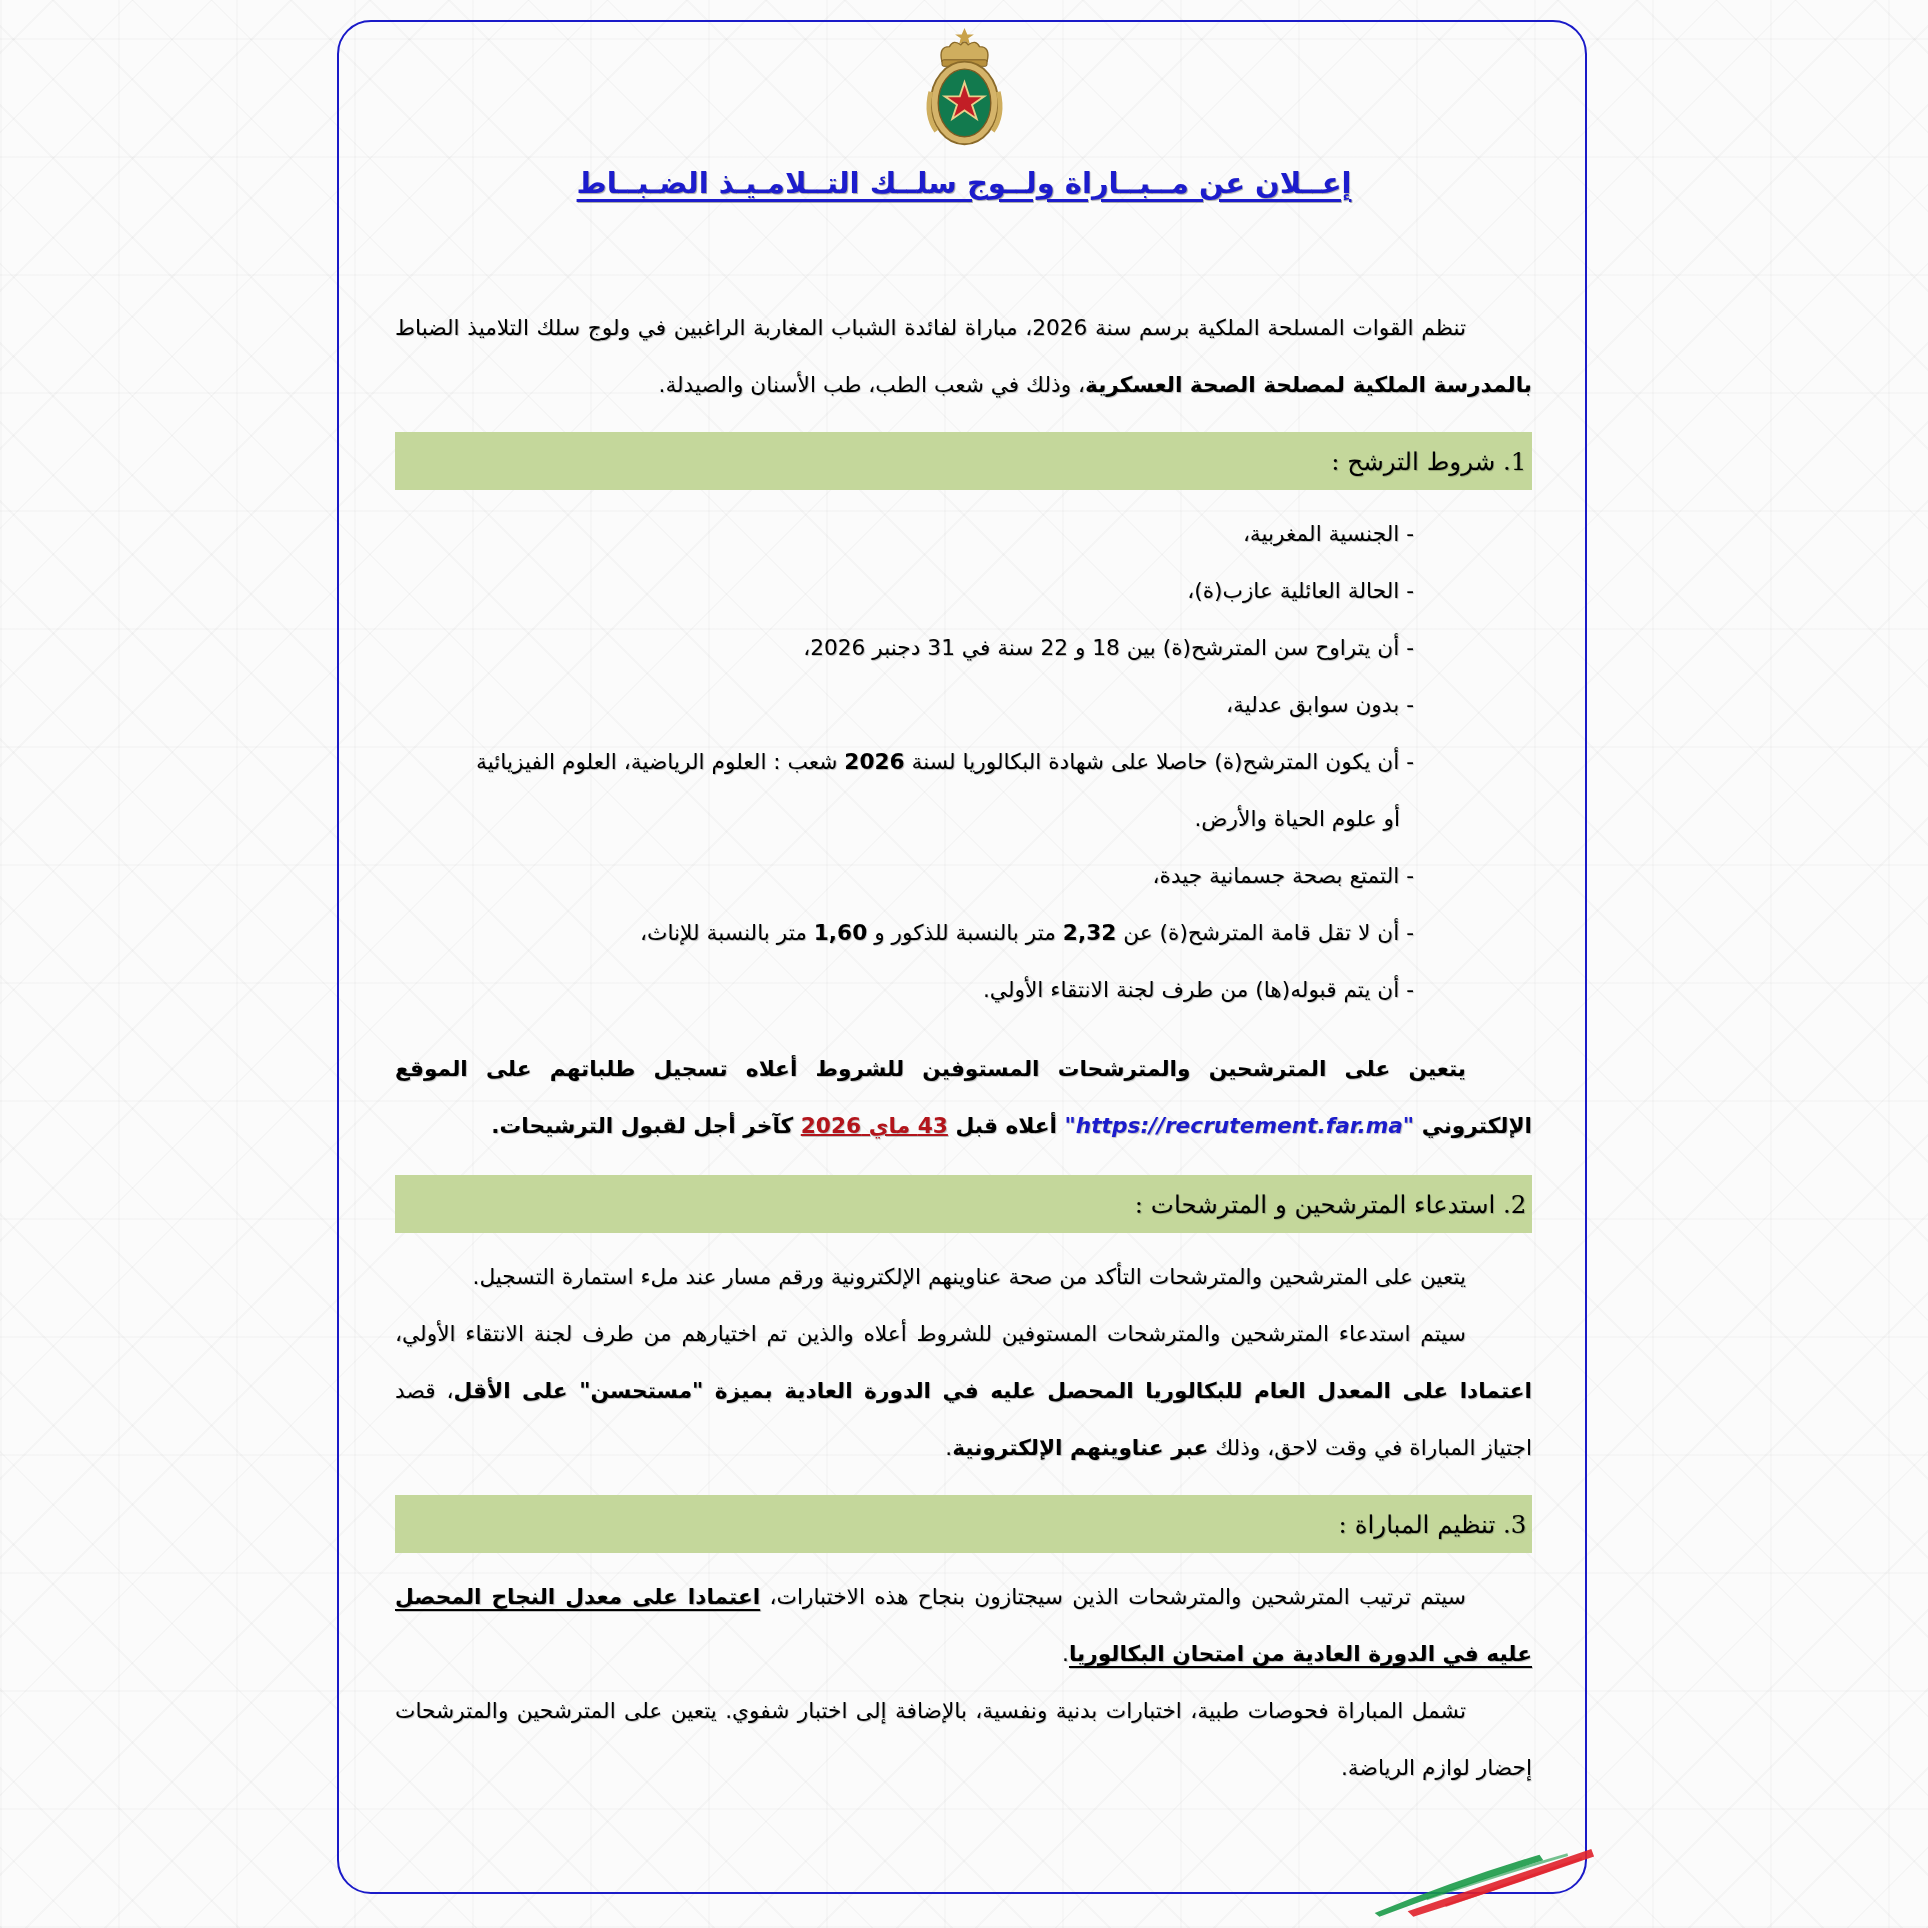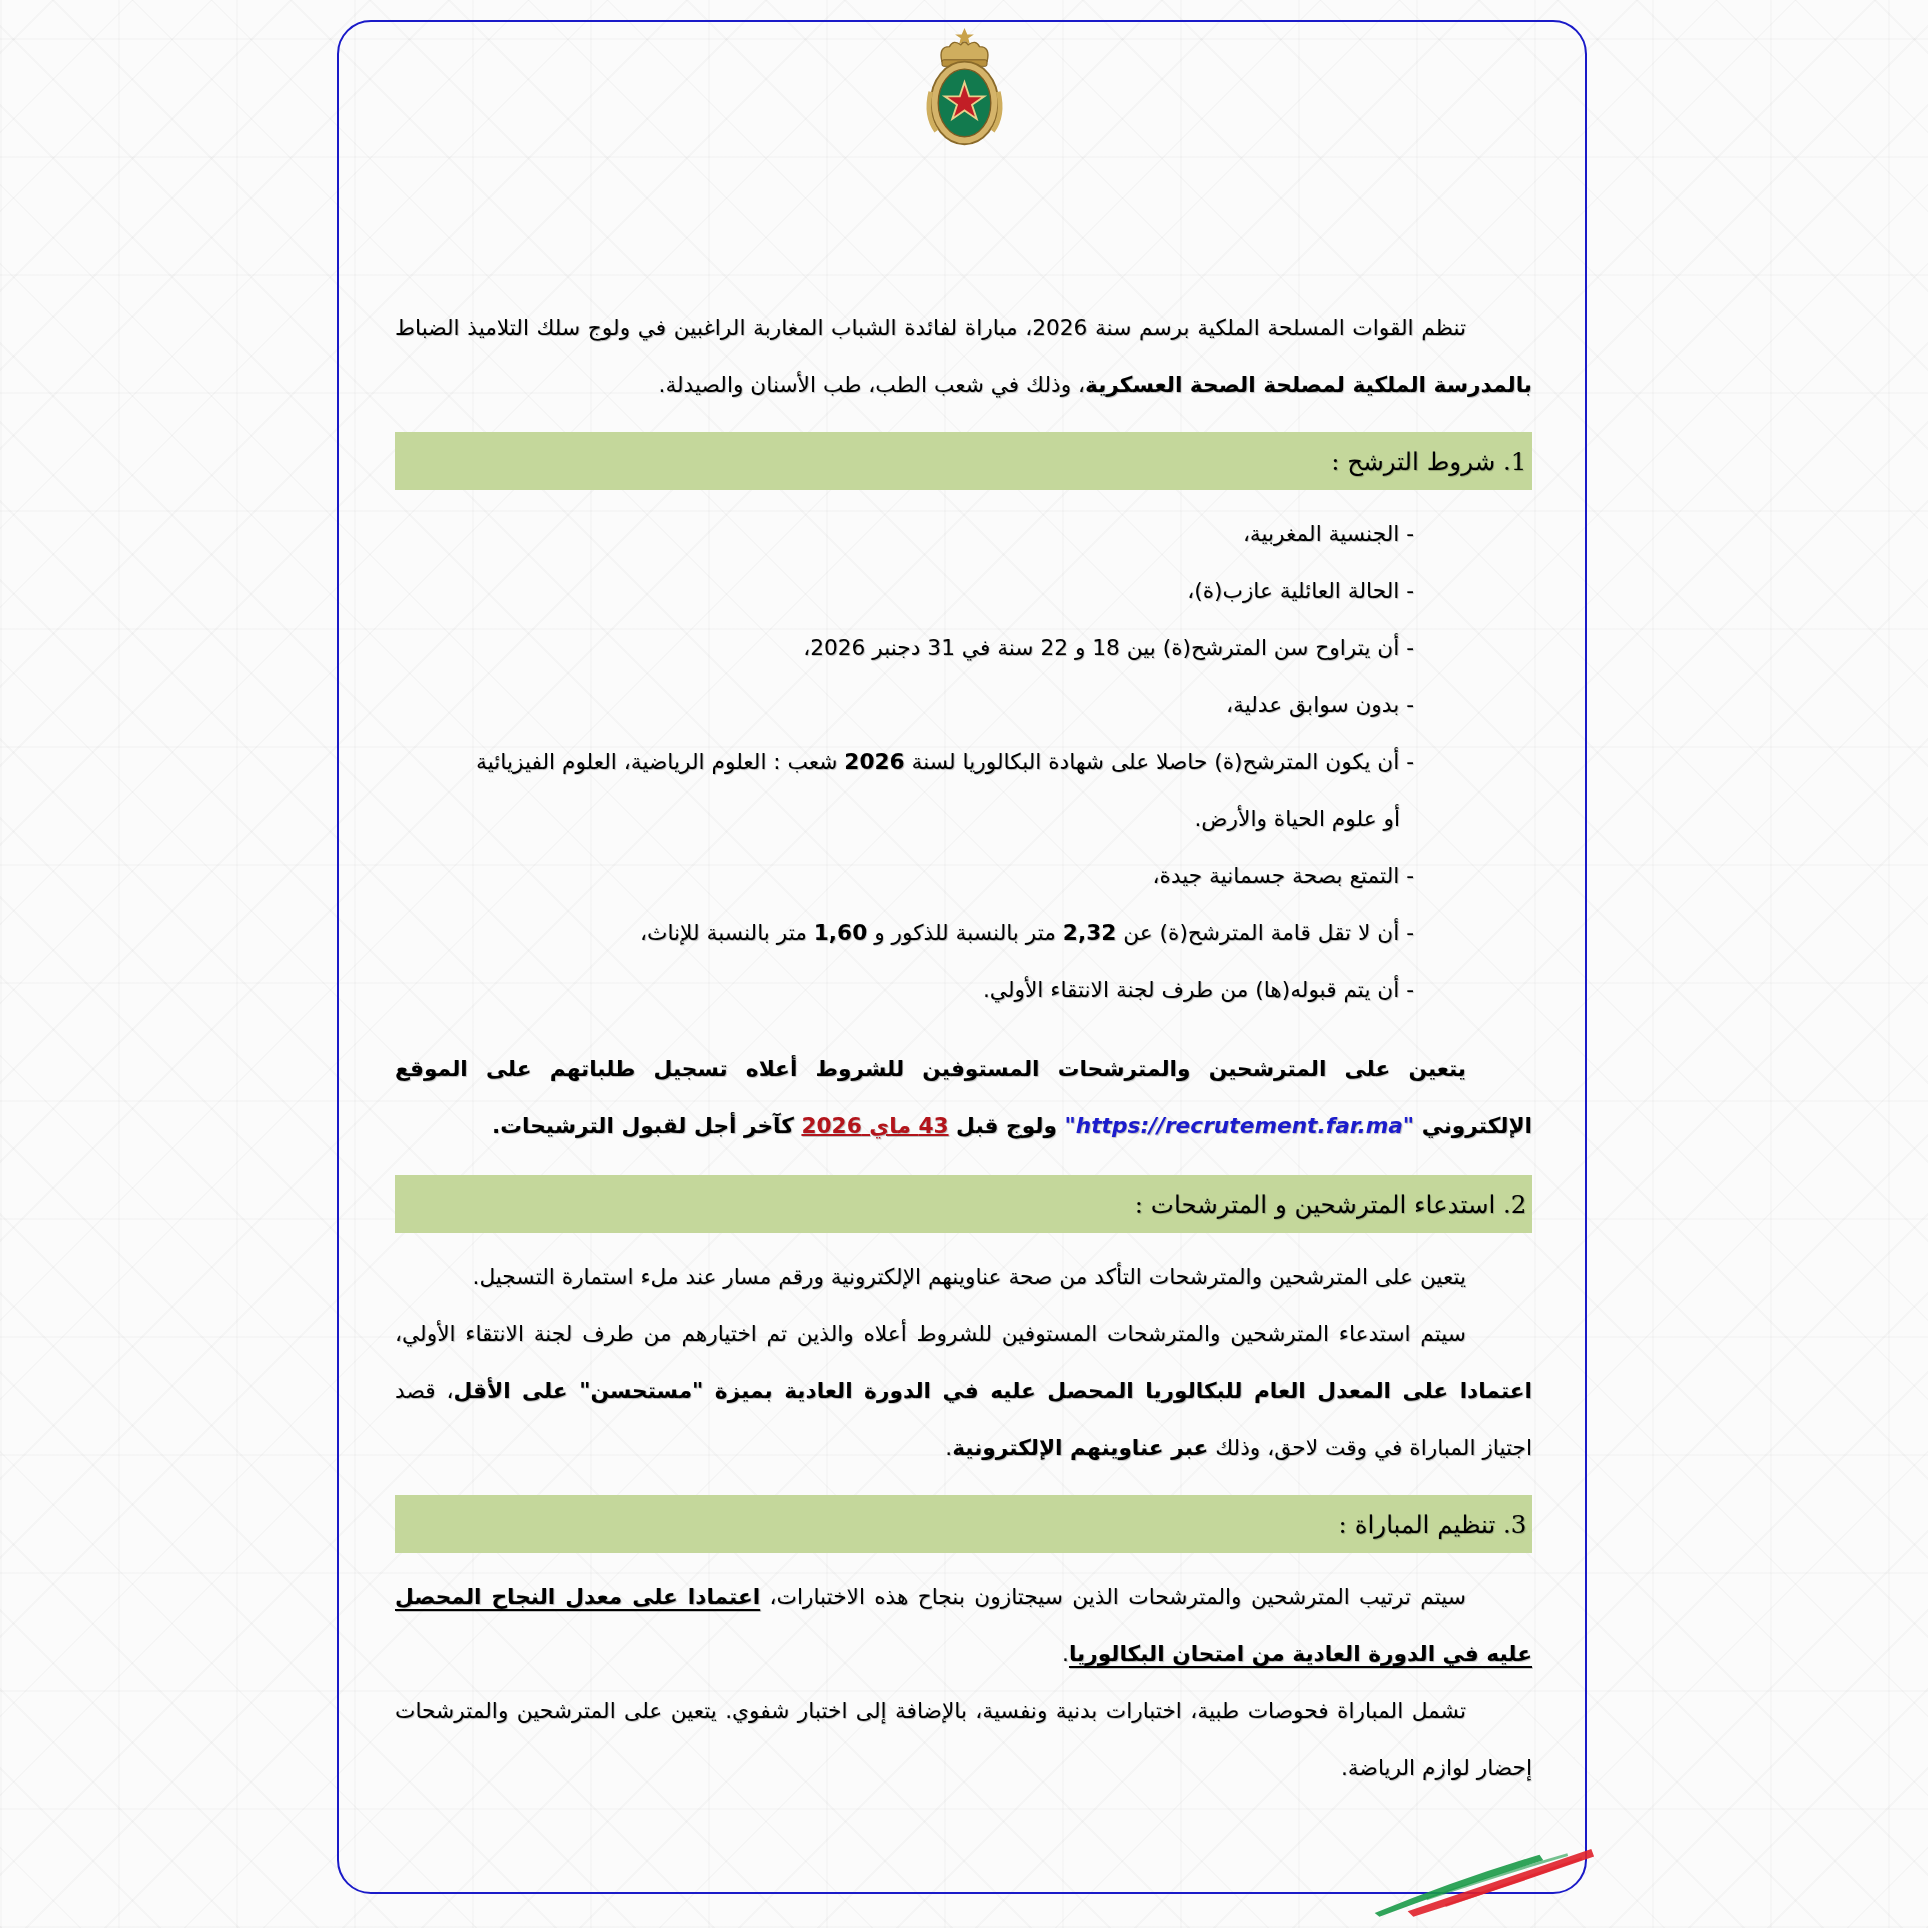--- a/index.html
+++ b/index.html
@@ -149,21 +149,21 @@
   <ellipse cx="46" cy="82" rx="36" ry="44" fill="#d5b46a" stroke="#8a6a2a" stroke-width="2"></ellipse>
   <ellipse cx="46" cy="82" rx="28" ry="36" fill="#127a4e" stroke="#7a5a22" stroke-width="1.5"></ellipse>
 
   <polygon points="46,60 51,75 67,75 54,84 59,99 46,90 33,99 38,84 25,75 41,75" fill="#c21e26" stroke="#e9d08a" stroke-width="2"></polygon>
 
   <path d="M10,70 Q4,95 16,112" stroke="#cfae5e" stroke-width="5" fill="none"></path>
   <path d="M82,70 Q88,95 76,112" stroke="#cfae5e" stroke-width="5" fill="none"></path>
 </svg>
 
 <div class="title">
-  <br>
+  <span>إعــلان عن مــبــاراة ولــوج سلــك التــلامـيـذ الضـبــاط</span><br>
 </div>
 
 <div class="content">
 
   <p class="para indent"><span>تنظم القوات المسلحة الملكية برسم سنة 2026، مباراة لفائدة الشباب المغاربة الراغبين في ولوج سلك التلاميذ الضباط </span><b>بالمدرسة الملكية لمصلحة الصحة العسكرية</b><span>، وذلك في شعب الطب، طب الأسنان والصيدلة.</span></p>
 
   <div class="section-bar">
     <span>1.</span>&nbsp;<span>شروط الترشح :</span>
   </div>
 
@@ -174,21 +174,21 @@
     <li>- بدون سوابق عدلية،</li>
     <li><span>- أن يكون المترشح(ة) حاصلا على شهادة البكالوريا لسنة </span><b>2026</b><span> شعب : العلوم الرياضية، العلوم الفيزيائية</span></li>
   </ul>
   <div class="cont-line">أو علوم الحياة والأرض.</div>
   <ul class="bullets">
     <li>- التمتع بصحة جسمانية جيدة،</li>
     <li><span>- أن لا تقل قامة المترشح(ة) عن </span><b>2,32</b><span>  متر بالنسبة للذكور و </span><b>1,60</b><span> متر بالنسبة للإناث،</span></li>
     <li>- أن يتم قبوله(ها) من طرف لجنة الانتقاء الأولي.</li>
   </ul>
 
-  <p class="bold-para indent"><span>يتعين على المترشحين والمترشحات المستوفين للشروط أعلاه تسجيل طلباتهم على الموقع الإلكتروني </span><span class="url">"https://recrutement.far.ma"</span><span> ولوج قبل </span><span class="deadline">43  ماي 2026</span><span>  كآخر أجل لقبول الترشيحات.</span></p>
+  <p class="bold-para indent"><span>يتعين على المترشحين والمترشحات المستوفين للشروط أعلاه تسجيل طلباتهم على الموقع الإلكتروني </span><span class="url">"https://recrutement.far.ma"</span><span> أعلاه قبل </span><span class="deadline">43  ماي 2026</span><span>  كآخر أجل لقبول الترشيحات.</span></p>
 
   <div class="section-bar">
     <span>2.</span>&nbsp;<span>استدعاء المترشحين و المترشحات :</span>
   </div>
 
   <p class="para indent">يتعين على المترشحين والمترشحات التأكد من صحة عناوينهم الإلكترونية ورقم مسار عند ملء استمارة التسجيل.</p>
 
   <p class="para indent"><span>سيتم استدعاء المترشحين والمترشحات المستوفين للشروط أعلاه والذين تم اختيارهم من طرف لجنة الانتقاء الأولي، </span><b>اعتمادا على المعدل العام للبكالوريا المحصل عليه في الدورة العادية بميزة "مستحسن" على الأقل</b><span>، قصد اجتياز المباراة في وقت لاحق، وذلك </span><b>عبر عناوينهم الإلكترونية</b><span>.</span></p>
 
   <div class="section-bar">

